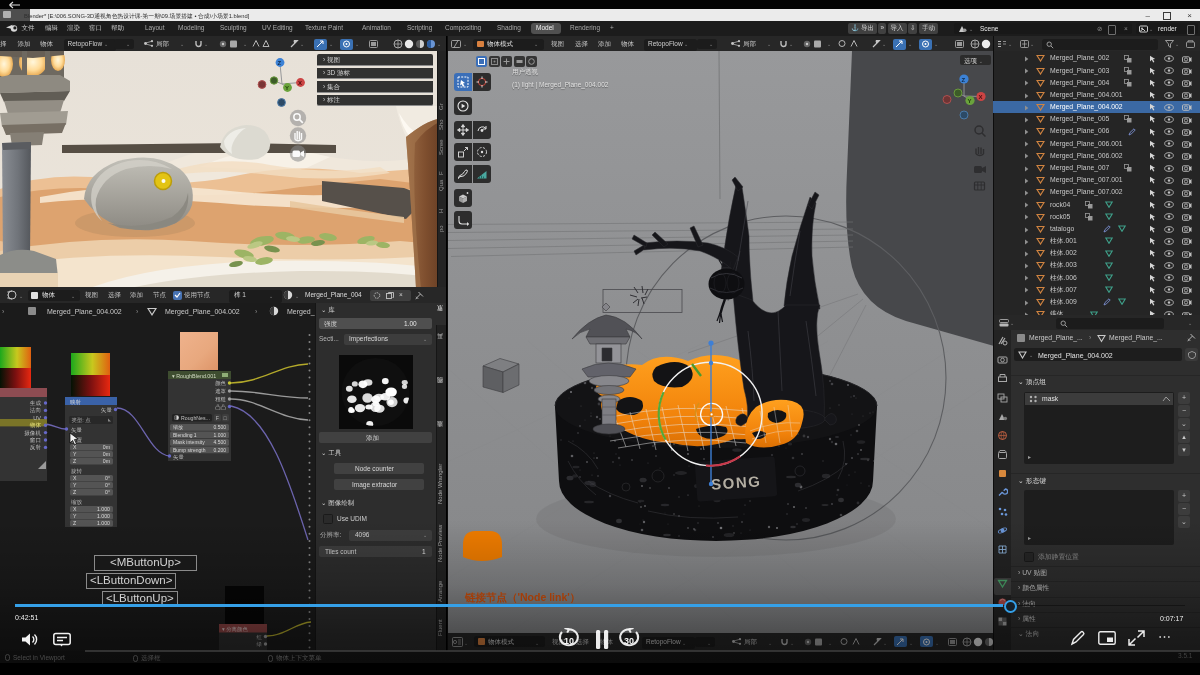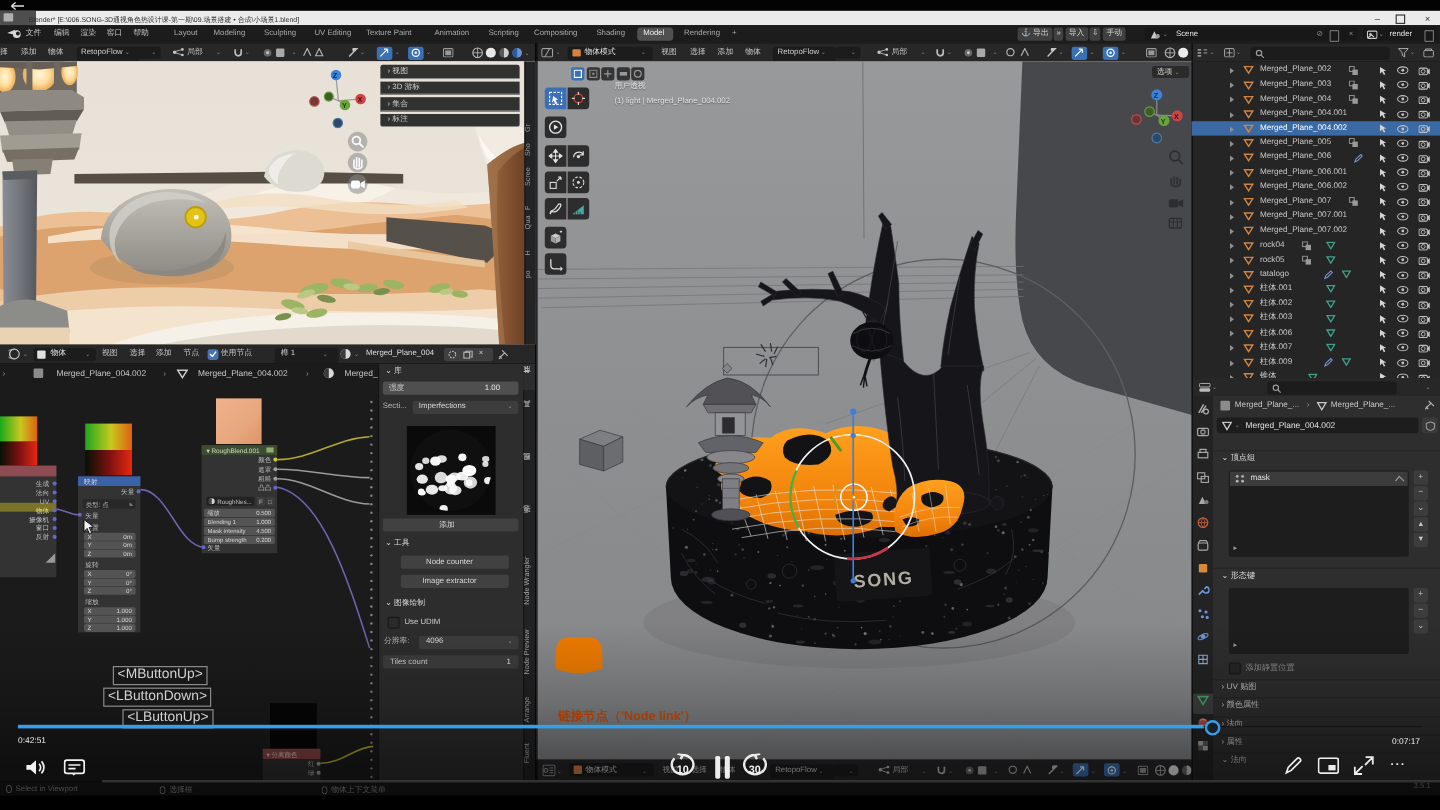--- a/index.html
+++ b/index.html
@@ -2102,21 +2102,21 @@
 <div class="abs" style="left:268px;top:653.5px;color:#8f8f8f;font-size:6.5px;display:flex;gap:3px;align-items:center;">
 <svg width="5" height="7" viewBox="0 0 5 7">
       <rect x="0.5" y="0.5" width="4" height="6" rx="2" fill="none" stroke="#8f8f8f" stroke-width=".8"></rect>
     </svg>物体上下文菜单</div>
 <div class="abs" style="left:1178px;top:652px;color:#7d7d7d;font-size:6.5px;">3.5.1</div>
 
 <div class="abs" style="left:0;top:663px;width:1200px;height:12px;background:#000;"></div>
 
 <div class="abs" style="left:0;top:520px;width:1200px;height:143px;background:linear-gradient(to bottom, rgba(0,0,0,0) 0%, rgba(0,0,0,.18) 45%, rgba(0,0,0,.42) 80%, rgba(0,0,0,.5) 100%);pointer-events:none;"></div>
 
-<div class="abs" style="left:94px;top:555px;padding:0px 3px 1px;background:rgba(25,25,25,.6);border:1px solid #8a8a8a;color:#d2d2d2;font-size:11.5px;line-height:1.15;">&lt;MButtonUp&gt;</div>
+<div class="abs" style="left:94px;top:555px;padding:0px 15px 1px;background:rgba(25,25,25,.6);border:1px solid #8a8a8a;color:#d2d2d2;font-size:11.5px;line-height:1.15;">&lt;MButtonUp&gt;</div>
 <div class="abs" style="left:86px;top:573px;padding:0px 3px 1px;background:rgba(25,25,25,.6);border:1px solid #8a8a8a;color:#d2d2d2;font-size:11.5px;line-height:1.15;">&lt;LButtonDown&gt;</div>
 <div class="abs" style="left:102px;top:591px;padding:0px 3px 1px;background:rgba(25,25,25,.6);border:1px solid #8a8a8a;color:#d2d2d2;font-size:11.5px;line-height:1.15;">&lt;LButtonUp&gt;</div>
 
 <div class="abs" style="left:15px;top:604.5px;width:1170px;height:1.6px;background:rgba(18,18,18,.85);"></div>
 <div class="abs" style="left:15px;top:604px;width:988px;height:2.6px;background:#35a0e8;"></div>
 <div class="abs" style="left:1003.5px;top:599.5px;width:13px;height:13px;border-radius:50%;border:2.6px solid #35a0e8;background:#15202a;box-sizing:border-box;"></div>
 
 <div class="abs" style="left:15px;top:614px;color:#f0f0f0;font-size:7px;">0:42:51</div>
 <div class="abs" style="left:1160px;top:614.5px;color:#f0f0f0;font-size:7px;">0:07:17</div>
 

